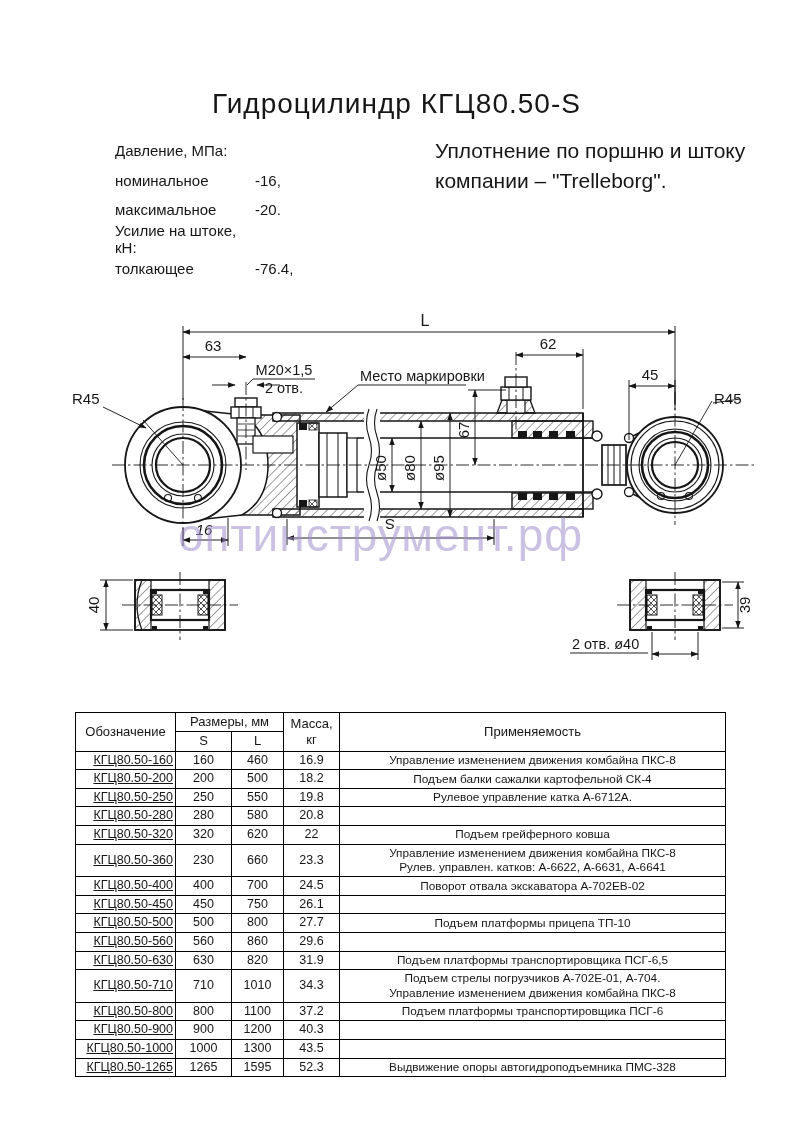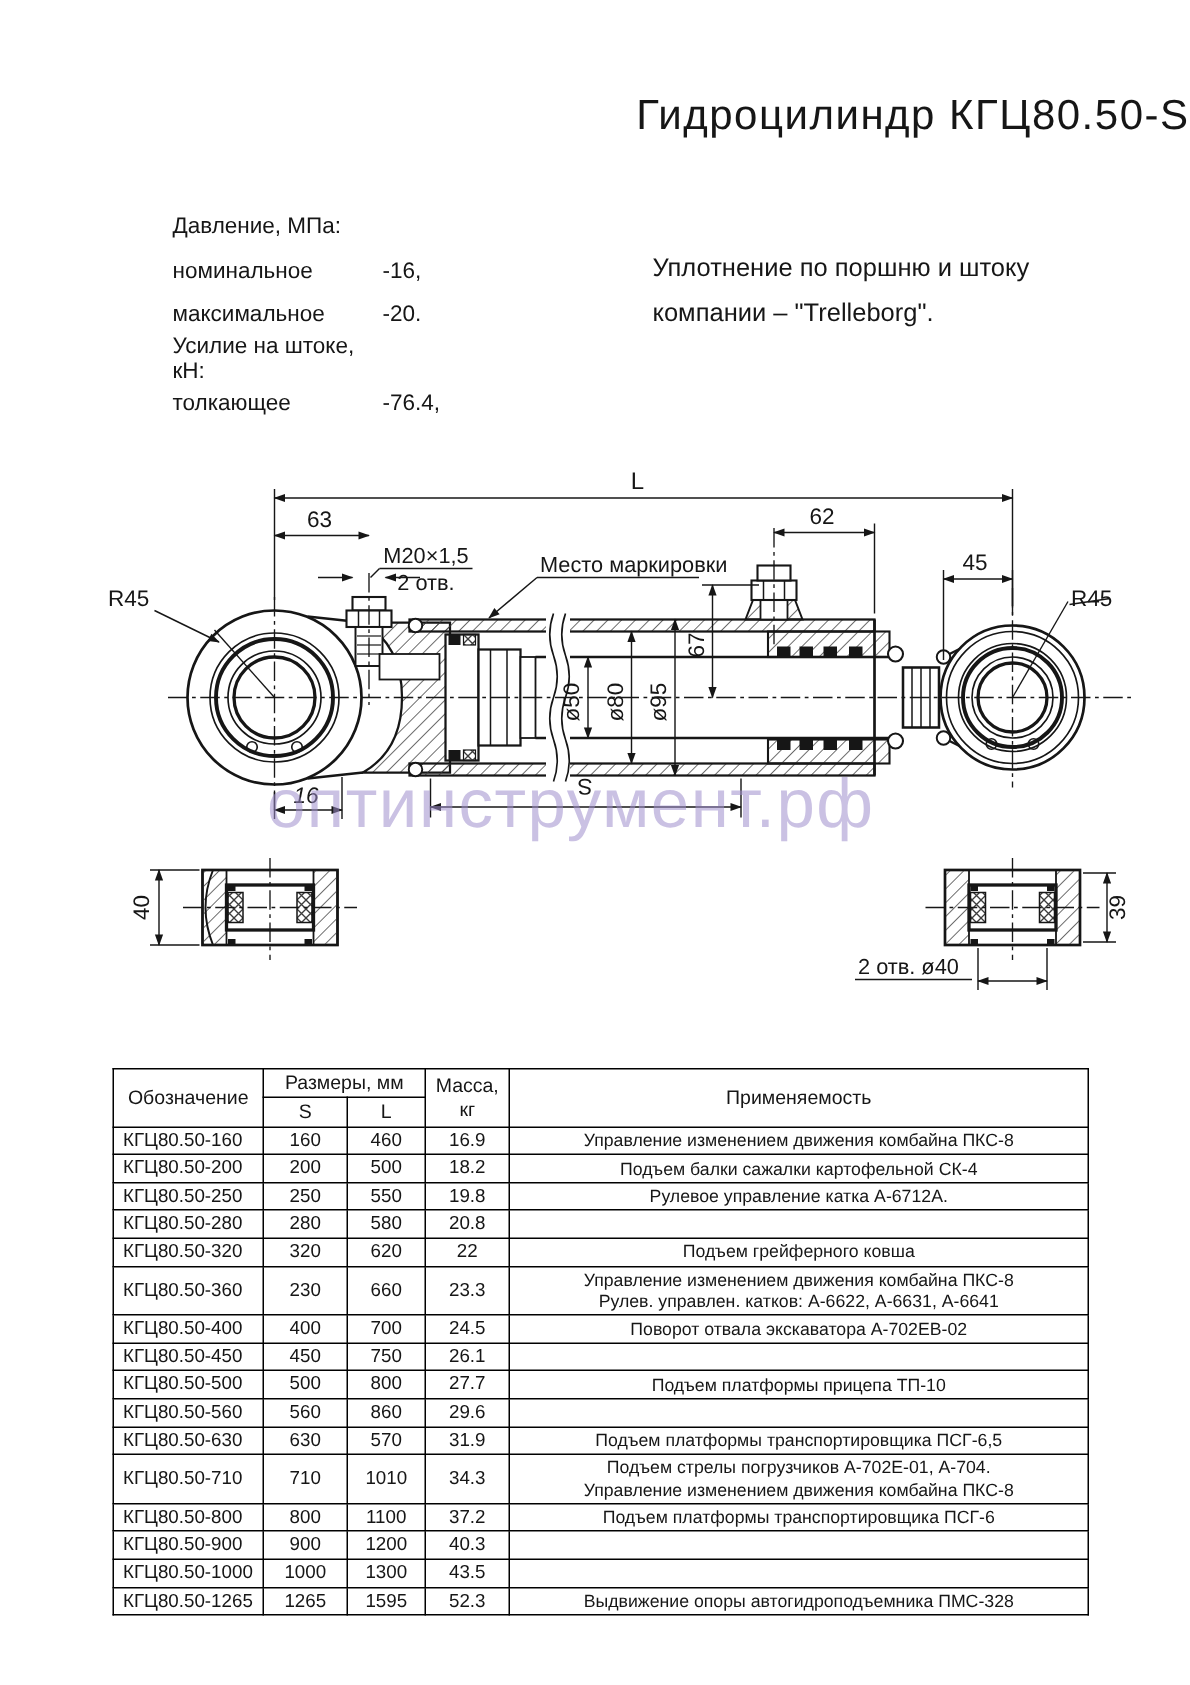--- a/index.html
+++ b/index.html
@@ -1,33 +1,33 @@
 <!DOCTYPE html>
 <html><head>
 <meta charset="utf-8">
 <style>
   html,body{margin:0;padding:0;background:#fff;}
   .page{position:relative;width:793px;height:1123px;background:#fff;overflow:hidden;
         font-family:"Liberation Sans","DejaVu Sans",sans-serif;color:#161616;}
-  .title{position:absolute;top:61px;left:0;width:100%;text-align:right;
+  .title{position:absolute;top:88px;left:0;width:100%;text-align:center;
          font-size:28px;letter-spacing:1px;font-weight:400;}
   .specs{position:absolute;top:136px;left:115px;width:215px;font-size:15px;}
   .spec-row{display:flex;height:29.5px;align-items:center;}
   .spec-label{width:140px;}
   .spec-value{width:75px;}
-  .sealnote{position:absolute;top:136px;left:435px;font-size:17px;line-height:29.5px;margin-top:28px;}
+  .sealnote{position:absolute;top:136px;left:435px;font-size:21px;line-height:29.5px;}
   .watermark{position:absolute;left:178px;top:498px;font-size:46px;letter-spacing:1px;
              color:rgba(158,142,204,0.55);pointer-events:none;white-space:nowrap;margin-top:10px;}
   svg.draw{position:absolute;left:0;top:0;}
   
   table.spec{position:absolute;left:75px;top:712px;width:650px;border-collapse:collapse;
              border:1.5px solid #000;table-layout:fixed;}
   table.spec th,table.spec td{border:1px solid #000;font-weight:400;font-size:12.5px;
              padding:1px 2px;text-align:center;line-height:1.25;color:#161616;}
-  table.spec td.c-des{text-align:left;padding-left:6px;white-space:nowrap;}
+  table.spec td.c-des{text-align:right;padding-left:6px;white-space:nowrap;text-decoration:underline;}
   table.spec td.c-app{font-size:11.8px;white-space:pre-line;text-align:center;}
   table.spec thead th{font-size:13px;}
   .mass-line{display:block;line-height:1.2;}
 </style>
 </head>
 <body>
 
 <div class="page">
 
   <div class="title">Гидроцилиндр КГЦ80.50-S</div>
@@ -368,21 +368,21 @@
         <tr>
           <td class="c-des">КГЦ80.50-560</td>
           <td>560</td>
           <td>860</td>
           <td>29.6</td>
           <td class="c-app"></td>
         </tr>
         <tr>
           <td class="c-des">КГЦ80.50-630</td>
           <td>630</td>
-          <td>570</td>
+          <td>820</td>
           <td>31.9</td>
           <td class="c-app">Подъем платформы транспортировщика ПСГ-6,5</td>
         </tr>
         <tr>
           <td class="c-des">КГЦ80.50-710</td>
           <td>710</td>
           <td>1010</td>
           <td>34.3</td>
           <td class="c-app">Подъем стрелы погрузчиков А-702Е-01, А-704.
 Управление изменением движения комбайна ПКС-8</td>

